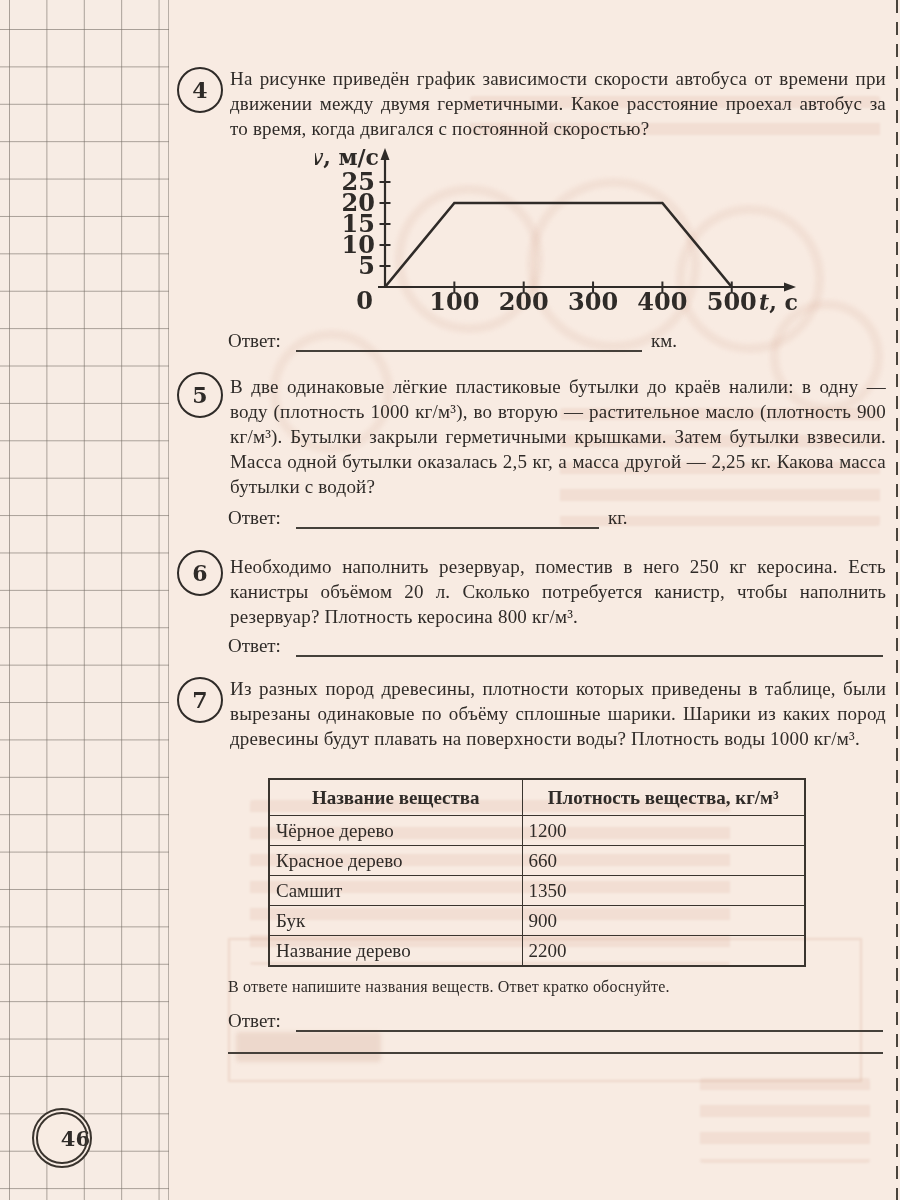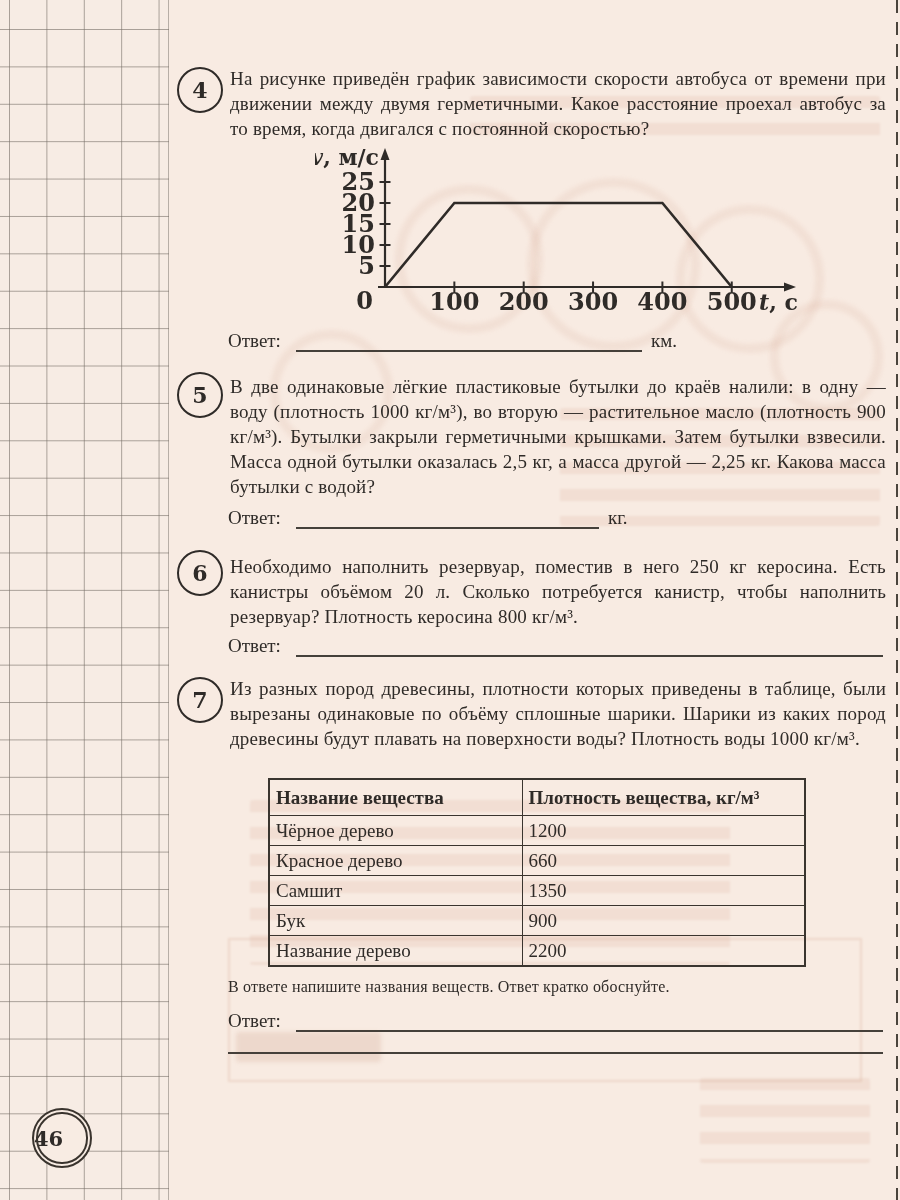--- a/index.html
+++ b/index.html
@@ -43,29 +43,29 @@
   .note{position:absolute;font-size:16px;letter-spacing:.2px;}
 
   .chart{position:absolute;left:315px;top:143px;}
   .ctick{font-family:"DejaVu Serif",serif;font-size:24px;font-weight:bold;fill:#2f2b28;}
   .caxis{font-family:"DejaVu Serif",serif;font-size:22px;font-weight:bold;fill:#2f2b28;}
 
   .dtable{
     position:absolute;left:268px;top:778px;width:538px;
     border-collapse:collapse;border:2.4px solid #3a352f;
   }
-  .dtable th{border:1.6px solid #3a352f;height:35px;font-size:19px;font-weight:bold;text-align:left;padding:0 6px;}
+  .dtable th{border:1.6px solid #3a352f;height:35px;font-size:19px;font-weight:bold;text-align:center;padding:0 6px;}
   .dtable td{border:1.6px solid #3a352f;height:29px;font-size:19px;padding:0 6px;}
   .dtable col.c1{width:254px;} .dtable col.c2{width:284px;}
 
   
   .page-num{
     position:absolute;left:32px;top:1108px;width:56px;height:56px;
     border:2.6px solid #3a342e;border-radius:50%;background:#f8ece3;
-    display:flex;align-items:center;justify-content:flex-start;
+    display:flex;align-items:center;justify-content:flex-end;
   }
   .page-num::before{content:"";position:absolute;inset:2.4px;border:2.2px solid #3a342e;border-radius:50%;}
   .page-num span{font:bold 21px "DejaVu Serif",serif;}
 
   
   .ghost{position:absolute;pointer-events:none;}
   .g-ring{border-radius:50%;border:9px solid rgba(205,148,124,.12);filter:blur(2px);}
   .g-rows{background-image:repeating-linear-gradient(to bottom,rgba(205,148,124,.14) 0 12px,transparent 12px 27px);filter:blur(1.2px);border-radius:3px;}
   .g-frame{border:2.5px solid rgba(205,148,124,.22);filter:blur(1px);}
   .g-bar{background:rgba(200,148,128,.22);filter:blur(2px);border-radius:3px;}

